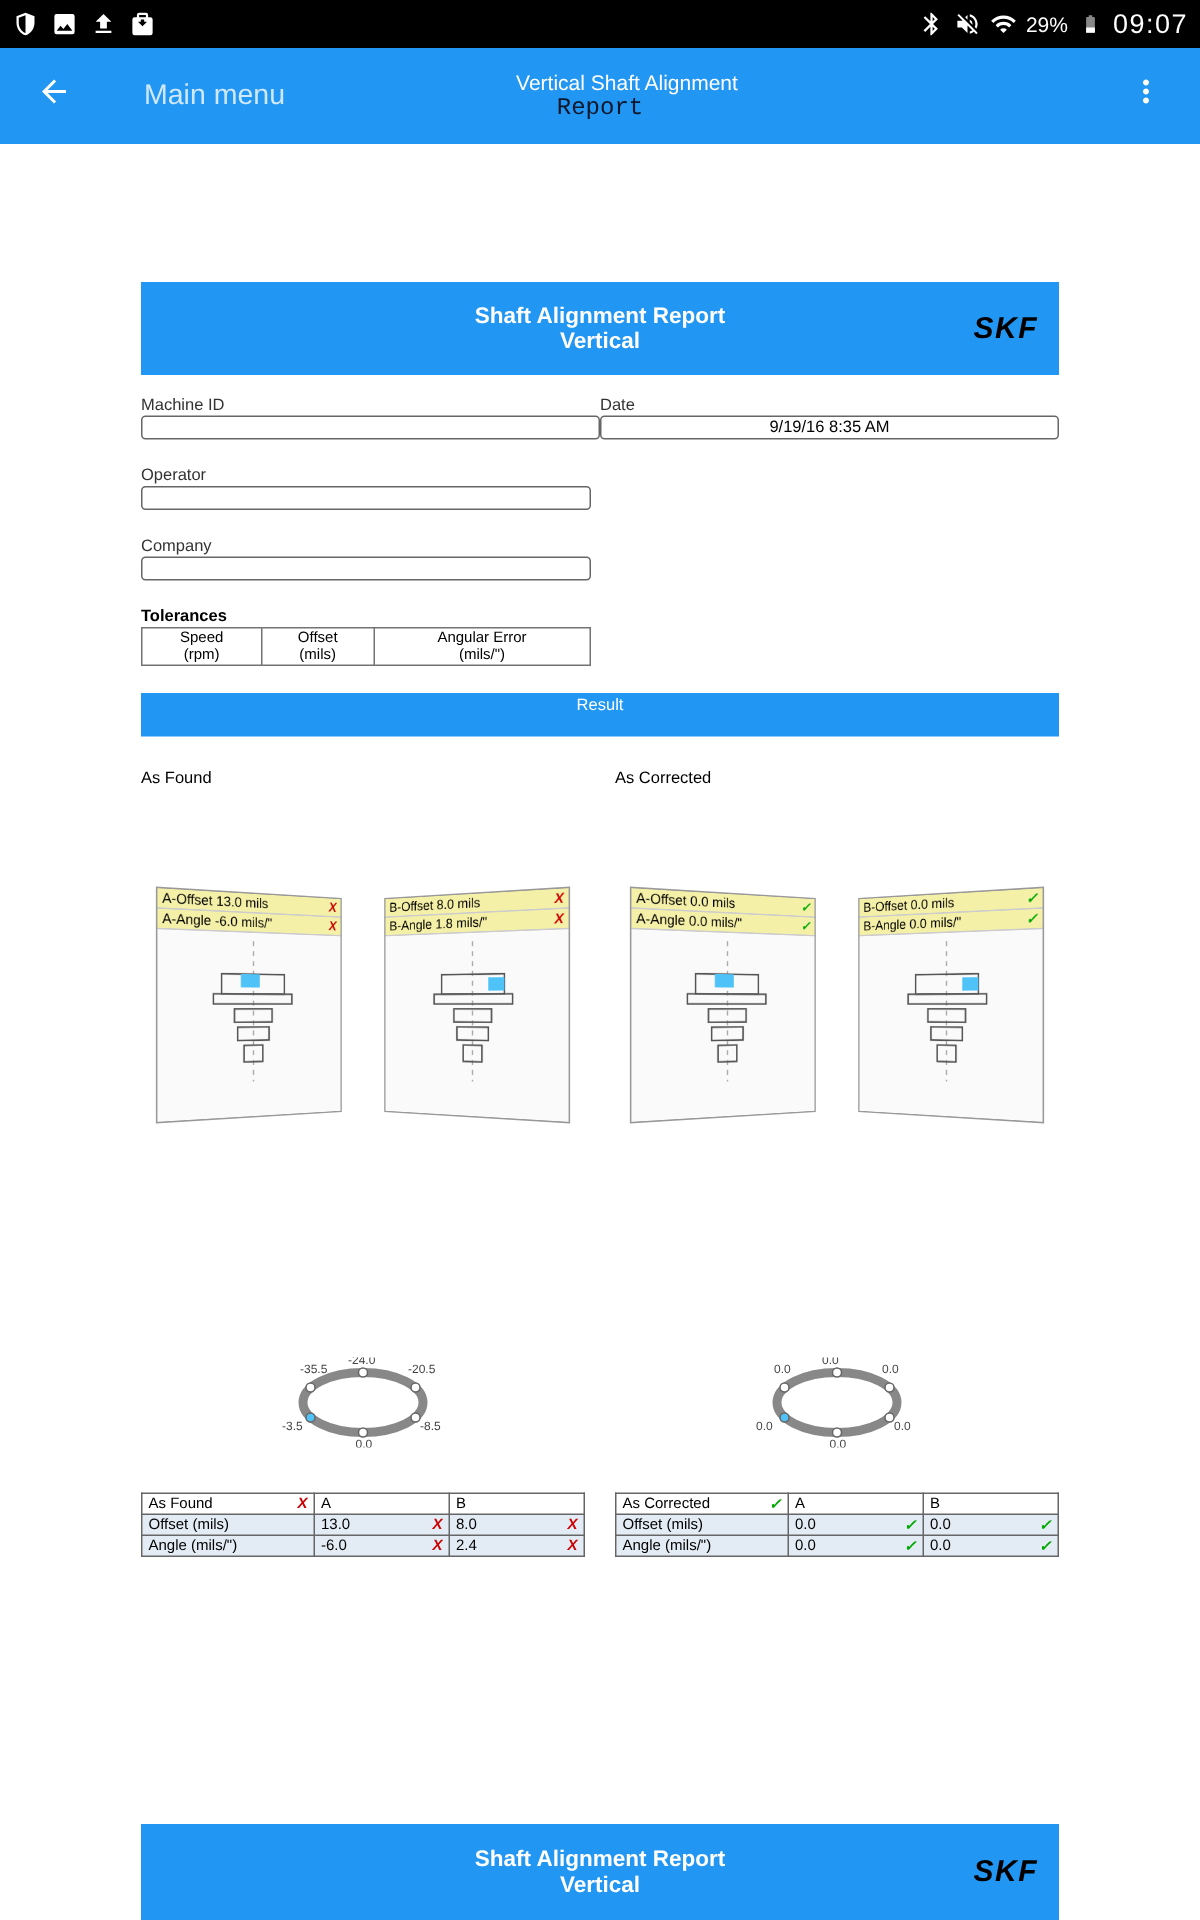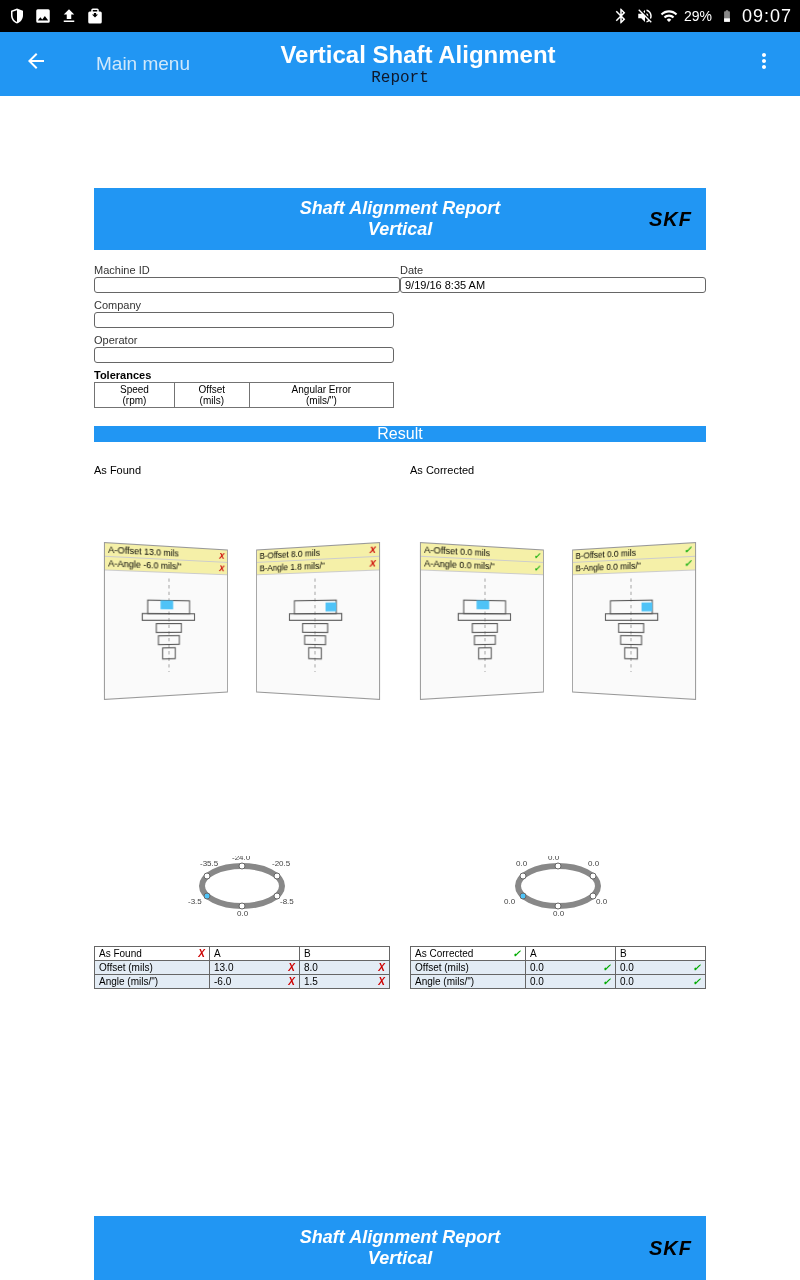--- a/index.html
+++ b/index.html
@@ -11,49 +11,49 @@
   .status-right { display: flex; gap: 6px; align-items: center; }
   .status-icon { width: 18px; height: 18px; display: inline-flex; align-items: center; justify-content: center; }
   .battery-level { font-size: 14px; }
   .clock { font-size: 18px; font-weight: 400; letter-spacing: 1px; }
 
   
   .app-header { background: #2196f3; color: #fff; height: 64px; display: flex; align-items: center; padding: 6px 16px; position: relative; }
   .back-btn { color: #fff; font-size: 22px; padding: 8px; }
   .main-menu-label { font-size: 19px; margin-left: 40px; color: #d0e8fb; }
   .header-title { position: absolute; left: 50%; transform: translateX(-50%); text-align: center; }
-  .header-title .title { font-size: 24px; font-weight: 700; margin-left: 36px; }
+  .header-title .title { font-size: 14px; font-weight: 400; margin-left: 36px; }
   .header-title .subtitle { font-size: 16px; color: #0f172a; font-family: Liberation Mono, monospace; }
   .more-btn { margin-left: auto; font-size: 22px; padding: 8px; }
 
   
   .report-page { padding: 92px 94px 20px 94px; }
 
   
   .report-banner { background: #2196f3; color: #fff; height: 62px; display: flex; align-items: center; justify-content: center; position: relative; margin-bottom: 14px; }
-  .report-banner-title { text-align: center; font-size: 18px; font-weight: 600; font-style: italic; }
+  .report-banner-title { text-align: center; font-size: 15px; font-weight: 600; }
   .skf-logo { position: absolute; right: 14px; font-size: 20px; font-weight: 900; font-style: italic; letter-spacing: 1px; color: #000000; }
 
   
-  .field-row { display: flex; margin-bottom: 6px; }
+  .field-row { display: flex; margin-bottom: 18px; }
   .field { flex: 1; }
   .field-label { font-size: 11px; color: #333; margin-bottom: 1px; }
-  .field-box { border: 1px solid #666; border-radius: 3px; height: 16px; font-size: 11px; padding: 0 4px; line-height: 14px; background: #fff; min-width: 180px; }
+  .field-box { border: 1px solid #666; border-radius: 3px; height: 16px; font-size: 11px; padding: 0 4px; line-height: 14px; background: #fff; min-width: 180px; text-align: center; }
   .field-narrow .field-box { width: 300px; }
 
   
   .tol-label { font-size: 11px; margin-top: 4px; margin-bottom: 1px; font-weight: bold; }
   .tol-table { border-collapse: collapse; width: 300px; border: 1px solid #666; }
   .tol-table th, .tol-table td { border: 1px solid #737373; font-size: 10px; padding: 1px 4px; text-align: center; }
   .tol-table th { font-weight: 400; }
   .tol-table td { background: #e3ecf5; text-align: right; padding-right: 6px; }
   .tol-table td:first-child { text-align: left; padding-left: 6px; }
 
   
-  .result-bar { background: #2196f3; color: #fff; font-size: 16px; text-align: center; height: 16px; line-height: 16px; margin-top: 18px; }
+  .result-bar { background: #2196f3; color: #fff; font-size: 11px; text-align: center; height: 29px; line-height: 16px; margin-top: 18px; }
 
   
   .result-columns { display: flex; gap: 20px; margin-top: 22px; }
   .result-col { flex: 1; }
   .result-col-title { font-size: 11px; margin-bottom: 10px; }
 
   
   .diagram-wrap { height: 300px; position: relative; margin-top: 70px; }
   .diagram-panel { position: absolute; width: 130px; height: 150px; border: 1px solid #999; background: #fafafa; }
   .panel-left { left: 10px; top: 0; transform: perspective(400px) rotateY(18deg); }
@@ -169,28 +169,28 @@
       <div class="field-box"></div>
     </div>
     <div class="field">
       <div class="field-label">Date</div>
       <div class="field-box">9/19/16 8:35 AM</div>
     </div>
   </div>
 
   <div class="field-row">
     <div class="field field-narrow">
-      <div class="field-label">Company</div>
+      <div class="field-label">Operator</div>
       <div class="field-box"></div>
     </div>
   </div>
 
   <div class="field-row">
     <div class="field field-narrow">
-      <div class="field-label">Operator</div>
+      <div class="field-label">Company</div>
       <div class="field-box"></div>
     </div>
   </div>
 
   <div class="tol-label">Tolerances</div>
   <table class="tol-table">
     <tbody>
         <tr>
       <th><span>Speed</span><br><span>(rpm)</span></th>
       <th><span>Offset</span><br><span>(mils)</span></th>
@@ -334,21 +334,21 @@
         <th class="col-ab">B</th>
       </tr>
       <tr>
         <td>Offset (mils)</td>
         <td><span>13.0</span><span class="mark bad">X</span></td>
         <td><span>8.0</span><span class="mark bad">X</span></td>
       </tr>
       <tr>
         <td>Angle (mils/")</td>
         <td><span>-6.0</span><span class="mark bad">X</span></td>
-        <td><span>1.5</span><span class="mark bad">X</span></td>
+        <td><span>2.4</span><span class="mark bad">X</span></td>
       </tr>
     </tbody>
       </table>
 
     <table class="data-table">
       <tbody>
           <tr>
         <th><span>As Corrected</span><span class="mark good">✓</span></th>
         <th class="col-ab">A</th>
         <th class="col-ab">B</th>

